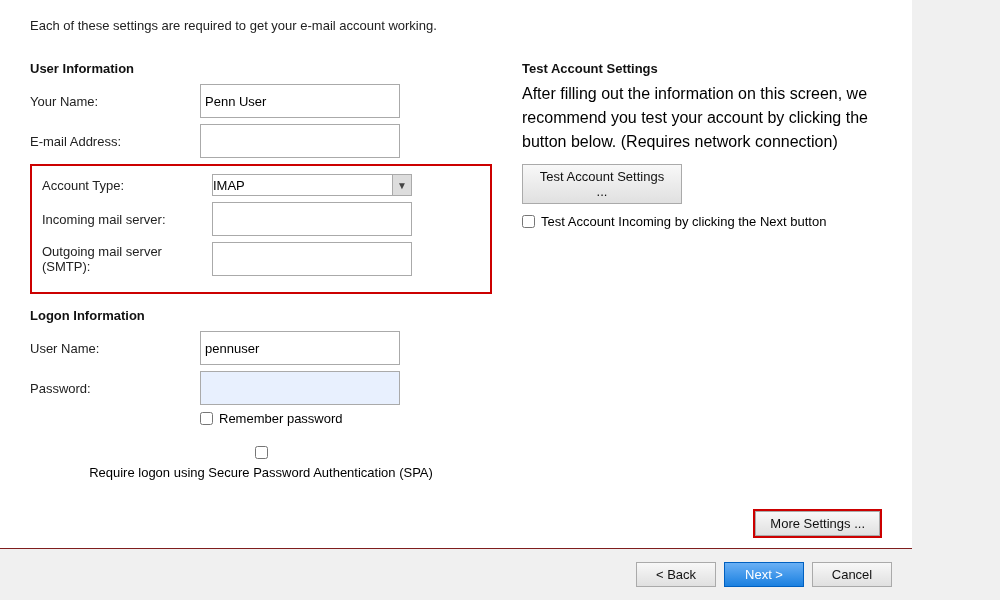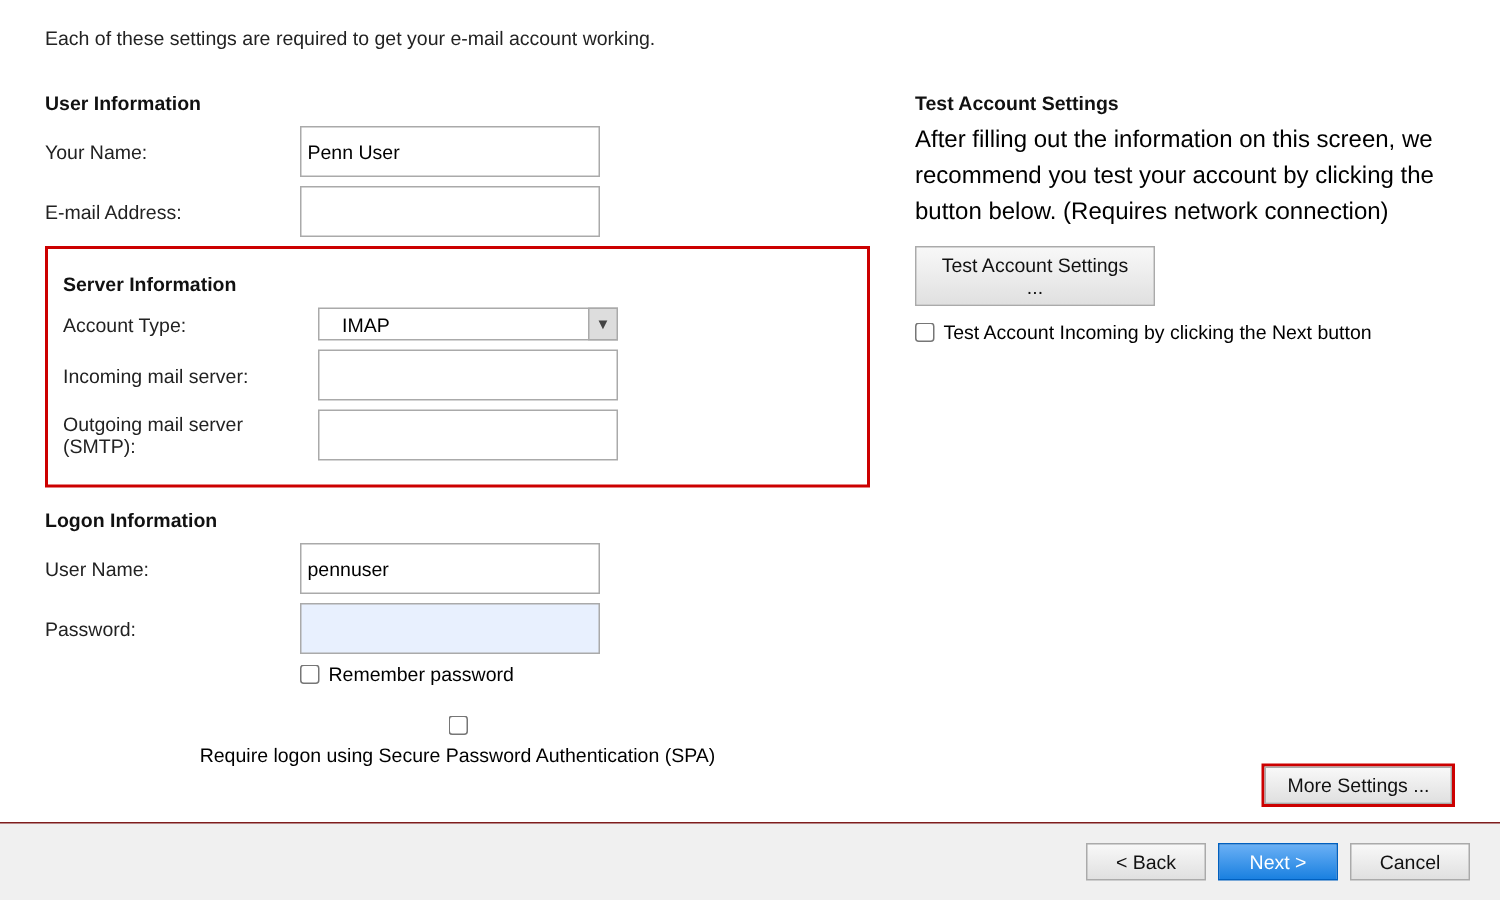--- a/index.html
+++ b/index.html
@@ -6,21 +6,21 @@
     body {
       font-family: "Segoe UI", Tahoma, Arial, sans-serif;
       font-size: 13px;
       background: #f0f0f0;
       width: 1000px;
       height: 600px;
       overflow: hidden;
     }
     .dialog {
       background: #ffffff;
-      width: 1000px;
+      width: 912px;
       height: 600px;
       display: flex;
       flex-direction: column;
     }
     .intro-text {
       padding: 18px 30px 10px 30px;
       font-size: 13px;
       color: #222;
       border-bottom: none;
     }
@@ -82,21 +82,21 @@
     .select-wrapper {
       position: relative;
       display: inline-block;
     }
     .field-select {
       width: 200px;
       height: 22px;
       border: 1px solid #aaa;
       background: #fff;
       font-size: 13px;
-      padding: 1px 15px;
+      padding: 1px 0;
       appearance: none;
       -webkit-appearance: none;
       padding-right: 20px;
       outline: none;
     }
     .select-arrow {
       position: absolute;
       right: 0;
       top: 0;
       width: 20px;
@@ -206,21 +206,20 @@
         <span class="field-label">Your Name:</span>
         <input class="field-input" type="text" value="Penn User" style="">
       </div>
 
       <div class="field-row">
         <span class="field-label">E-mail Address:</span>
         <input class="field-input" type="text" value="" style="">
       </div>
 
       <div class="server-info-box">
-        <div class="section-title">Server Information</div>
 
         <div class="field-row">
           <span class="field-label">Account Type:</span>
           <div class="select-wrapper">
             <select class="field-select">
               <option>IMAP</option>
               <option>POP3</option>
             </select>
             <div class="select-arrow">▼</div>
           </div>

